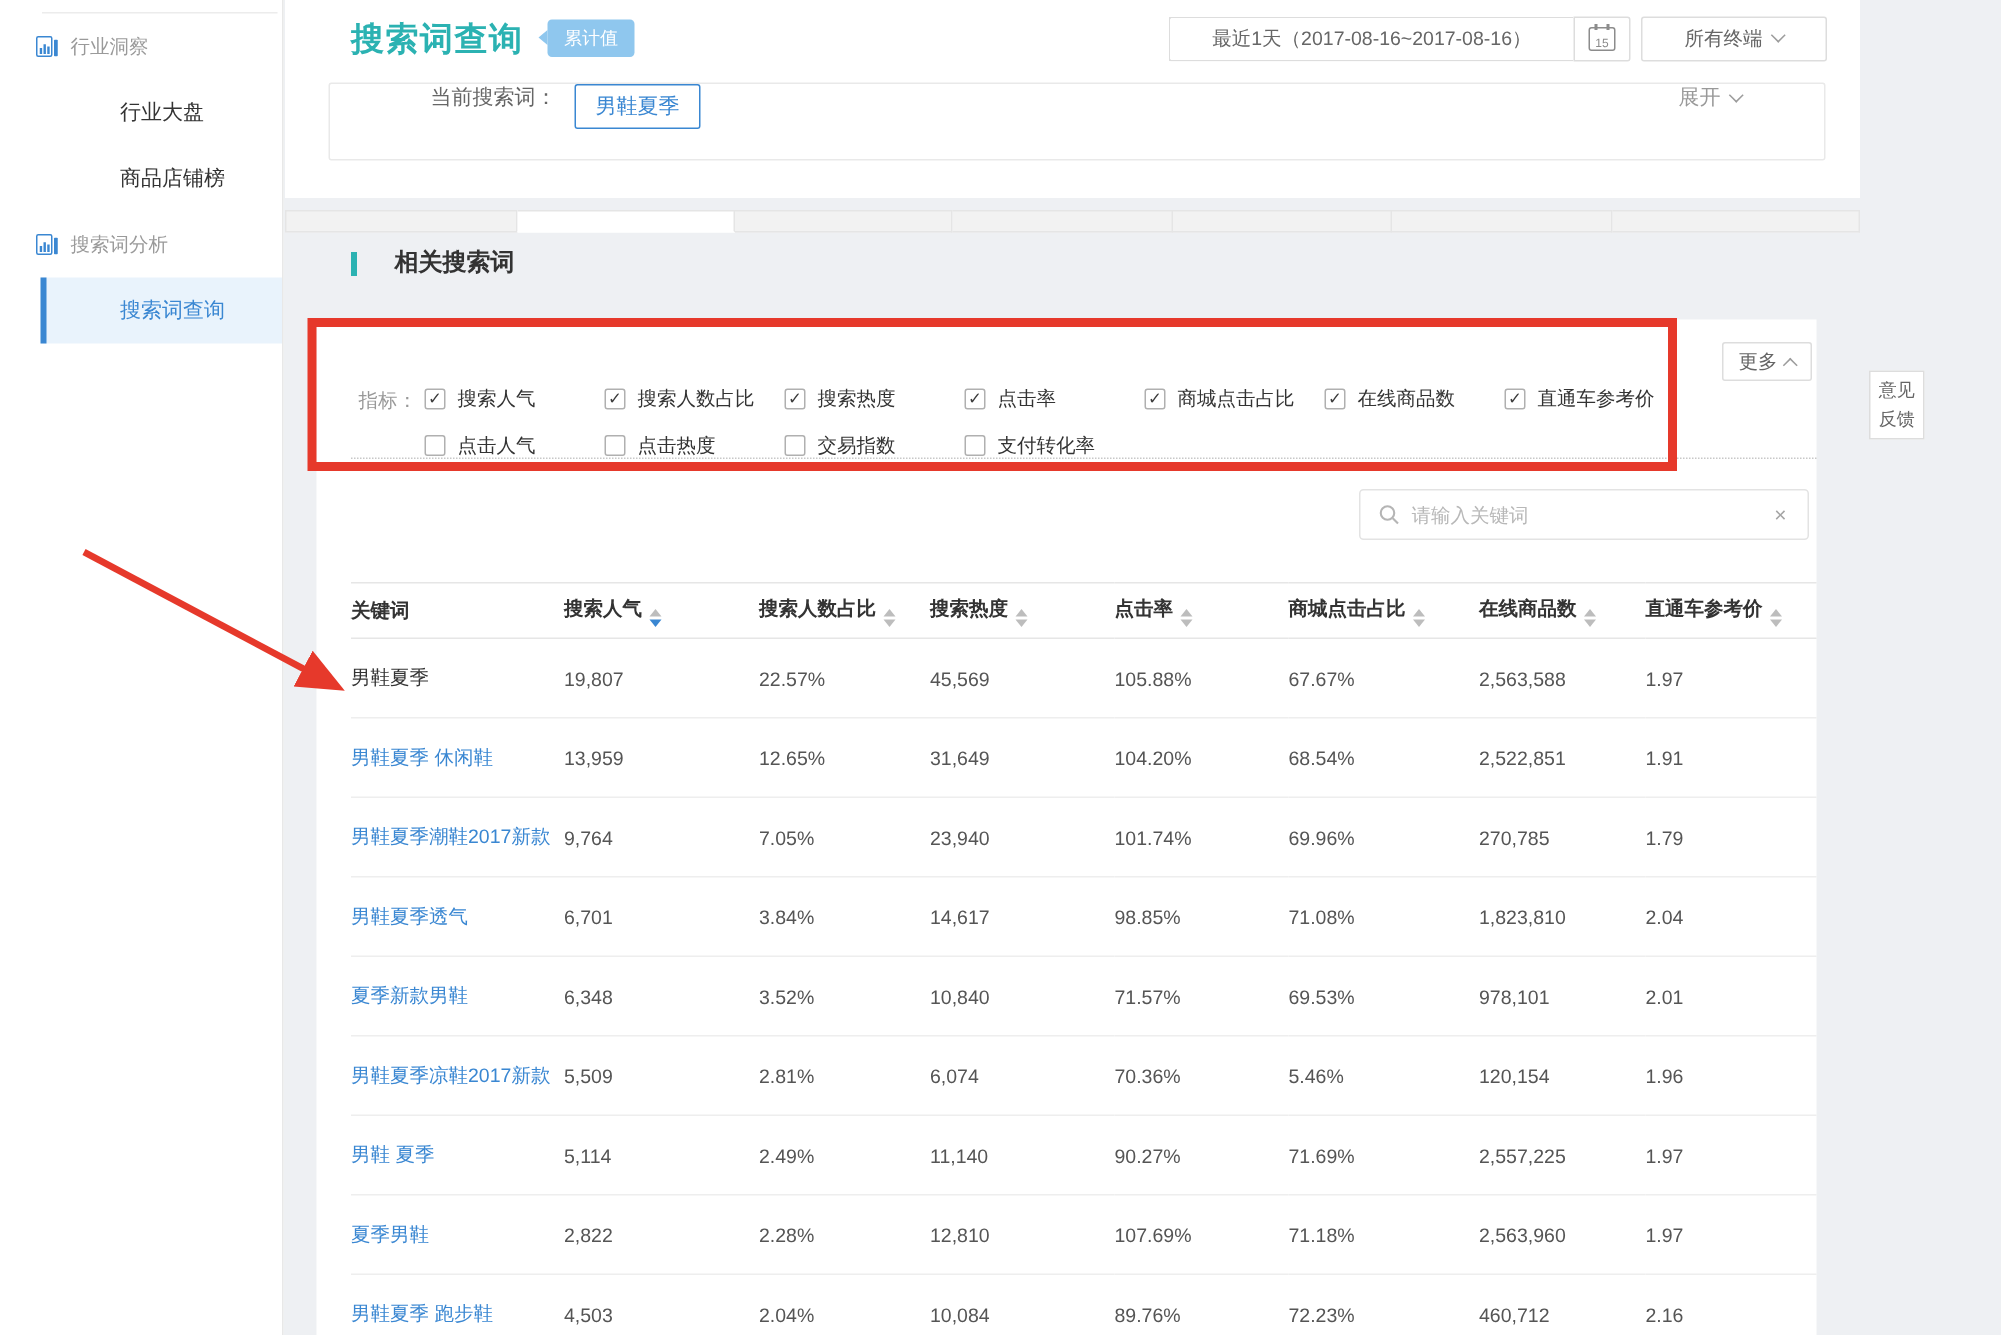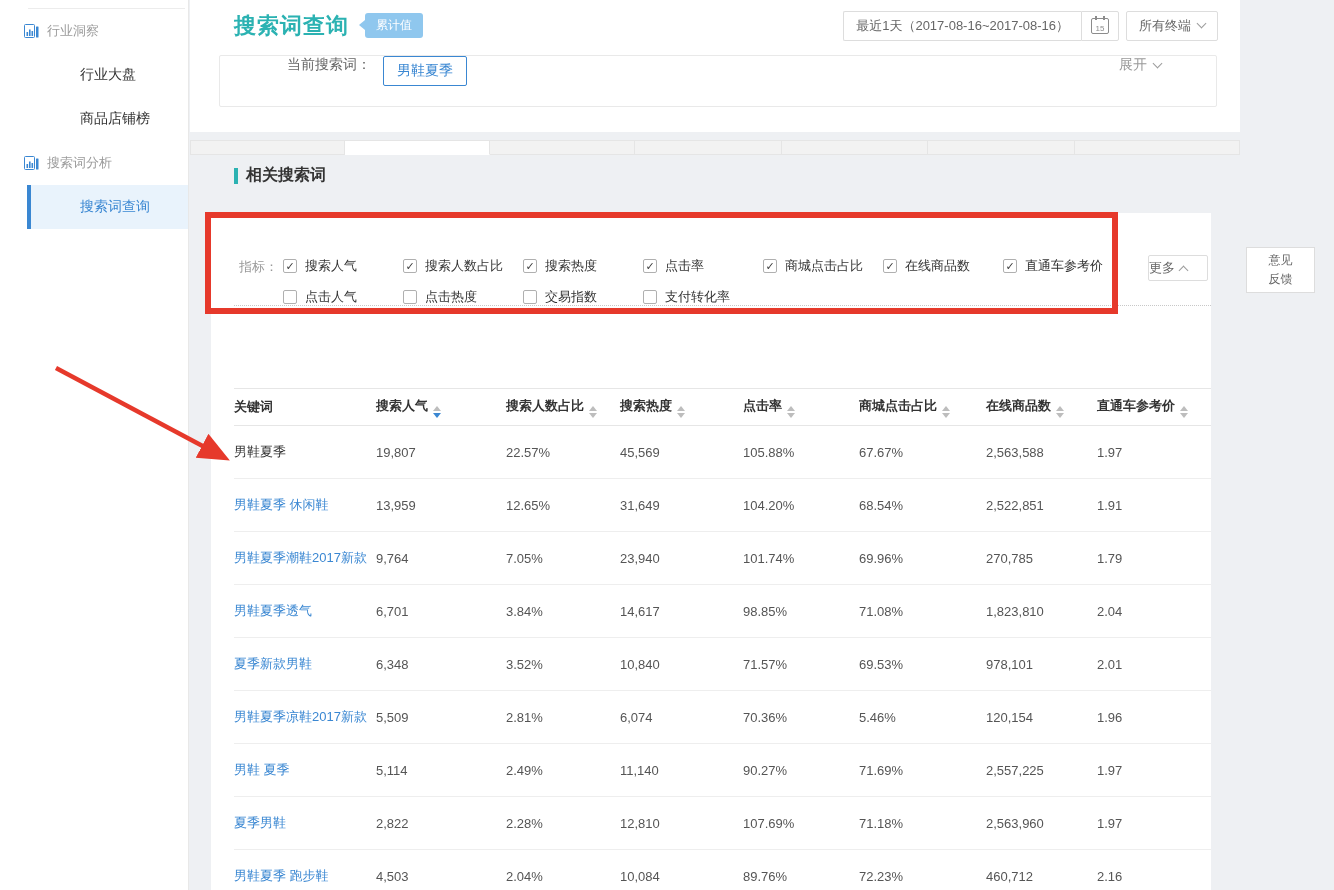--- a/index.html
+++ b/index.html
@@ -26,21 +26,21 @@
 
   .top-band { position:absolute; left:0; top:0; width:1050px; height:132px; background:#fff; }
   .title-row { display:flex; align-items:center; padding:9px 22px 0 44px; height:42px; }
   .page-title { font-size:22px; font-weight:bold; color:#2bb2b2; letter-spacing:1px; }
   .badge { position:relative; margin-left:16px; background:#8fc7ee; color:#fff; font-size:12px;
     padding:4px 11px; border-radius:3px; }
   .badge::before { content:""; position:absolute; left:-6px; top:7px; border-top:5px solid transparent;
     border-bottom:5px solid transparent; border-right:6px solid #8fc7ee; }
   .controls { margin-left:auto; display:flex; align-items:stretch; height:30px; }
   .ctl-btn { background:#fff; border:1px solid #ddd; border-radius:2px; color:#666; font-size:13px;
-    display:flex; align-items:center; padding:0 12px; cursor:pointer; font-family:inherit; }
+    display:flex; align-items:center; padding:0 28px; cursor:pointer; font-family:inherit; }
   .date-btn { border-right:none; border-radius:2px 0 0 2px; }
   .cal-btn { border-radius:0 2px 2px 0; padding:0 9px; }
   .terminal-btn { margin-left:7px; }
   .cal-icon { width:18px; height:16px; border:1px solid #8c8c8c; border-radius:2px; position:relative;
     display:flex; align-items:flex-end; justify-content:center; font-size:8px; color:#8c8c8c; }
   .cal-icon::before { content:""; position:absolute; top:-3px; left:3px; width:2px; height:4px; background:#8c8c8c; }
   .cal-icon::after  { content:""; position:absolute; top:-3px; right:3px; width:2px; height:4px; background:#8c8c8c; }
   .chev { display:inline-block; width:7px; height:7px; border-right:1px solid #9c9c9c; border-bottom:1px solid #9c9c9c;
     transform:rotate(45deg); margin-left:7px; position:relative; top:-2px; }
   .chev.up { transform:rotate(-135deg); top:2px; }
@@ -53,36 +53,36 @@
   .expand { margin-left:auto; margin-right:55px; color:#999; font-size:14px; cursor:pointer; }
 
   .tab-strip { position:absolute; left:0; top:140px; width:1050px; height:15px; display:flex; }
   .tab { background:#f2f2f2; border:1px solid #e5e5e5; border-left:none; cursor:pointer; }
   .tab:first-child { border-left:1px solid #e5e5e5; }
   .tab.active { background:#fff; border-bottom-color:#fff; }
 
   
   .section { position:absolute; left:0; top:155px; width:1050px; height:735px; }
   .sec-title { position:absolute; left:44px; top:10px; display:flex; align-items:center;
-    font-size:16px; font-weight:bold; color:#333; }
+    font-size:16px; font-weight:bold; color:#333;gap:17px; }
   .teal-bar { width:4px; height:16px; background:#2bb2b2; margin-right:8px; }
 
   .panel { position:absolute; left:21px; top:58px; width:1000px; height:800px; background:#fff; }
 
   .metrics { position:absolute; left:28px; top:44px; display:flex; }
   .m-label { color:#999; font-size:13px; width:44px; padding-top:1px; }
   .m-grid { display:grid; grid-template-columns:repeat(7,120px); row-gap:13px; }
   .cb { display:flex; align-items:center; font-size:13px; color:#333; cursor:pointer; }
   .box { width:14px; height:14px; border:1px solid #b0b0b0; border-radius:2px; background:#fff;
     display:inline-flex; align-items:center; justify-content:center; margin-right:8px; flex:none; }
   .box.checked::after { content:"✓"; font-size:11px; font-weight:bold; color:#3c3c3c; line-height:1; }
 
-  .more-btn { position:absolute; top:42px; right:3px; width:60px; height:26px; background:#fff;
+  .more-btn { position:absolute; top:15px; right:3px; width:60px; height:26px; background:#fff;
     border:1px solid #ddd; border-radius:2px; color:#666; font-size:13px; cursor:pointer;
-    display:flex; align-items:center; justify-content:flex-start; font-family:inherit; }
+    display:flex; align-items:center; justify-content:center; font-family:inherit; }
   .more-btn .chev { margin-left:5px; }
 
   .dotted { position:absolute; left:23px; top:92px; width:977px; border-top:1px dotted #c8c8c8; }
 
   .search-box { position:absolute; top:113px; right:5px; width:300px; height:34px;
     border:1px solid #e3e3e3; border-radius:3px; background:#fff; display:flex; align-items:center; padding:0 12px; }
   .search-box input { border:none; outline:none; flex:1; font-size:13px; color:#333; margin-left:8px; font-family:inherit; }
   .search-box input::placeholder { color:#b8b8b8; }
   .clear-x { color:#a5a5a5; font-size:14px; cursor:pointer; padding:0 2px; }
 
@@ -95,21 +95,21 @@
   td { height:53px; font-size:13px; color:#555; border-bottom:1px solid #eeeeee; }
   td.kw a { color:#3a87d2; text-decoration:none; cursor:pointer; }
   td.kw.plain { color:#333; }
   .sort { display:inline-flex; flex-direction:column; margin-left:5px; vertical-align:-1px; }
   .sort i { width:0; height:0; border-left:4px solid transparent; border-right:4px solid transparent; display:block; }
   .sort .up { border-bottom:5px solid #bdbdbd; margin-bottom:2px; }
   .sort .dn { border-top:5px solid #bdbdbd; }
   .sort.desc .dn { border-top-color:#3a87d2; }
 
   
-  .feedback { position:absolute; left:1246px; top:247px; width:69px; height:46px; background:#fff;
+  .feedback { position:absolute; left:1246px; top:247px; width:37px; height:46px; background:#fff;
     border:1px solid #ddd; color:#666; font-size:12px; display:flex; flex-direction:column;
     align-items:center; justify-content:center; line-height:1.55; cursor:pointer; }
 
   
   .red-rect { position:absolute; left:205px; top:212px; width:913px; height:102px;
     border:6px solid #e6392b; pointer-events:none; }
   .red-arrow { position:absolute; left:40px; top:355px; pointer-events:none; }
 </style>
 </head>
 <body>
@@ -241,20 +241,28 @@
           </div>
         </div>
 
         <button class="more-btn">
           <span>更多</span>
             <i class="chev up"></i>
         </button>
 
         <div class="dotted"></div>
 
+        <div class="search-box">
+          <svg width="14" height="14" viewBox="0 0 14 14">
+              <circle cx="6" cy="6" r="4.5" fill="none" stroke="#b5b5b5" stroke-width="1.4"></circle>
+              <line x1="9.5" y1="9.5" x2="13" y2="13" stroke="#b5b5b5" stroke-width="1.4"></line>
+            </svg>
+          <input type="text" placeholder="请输入关键词" style="">
+          <span class="clear-x">×</span>
+        </div>
 
         <div class="table-wrap">
           <table>
             <colgroup>
                 <col class="c0">
                 <col class="c1">
                 <col class="c2">
                 <col class="c3">
                 <col class="c4">
                 <col class="c5">

